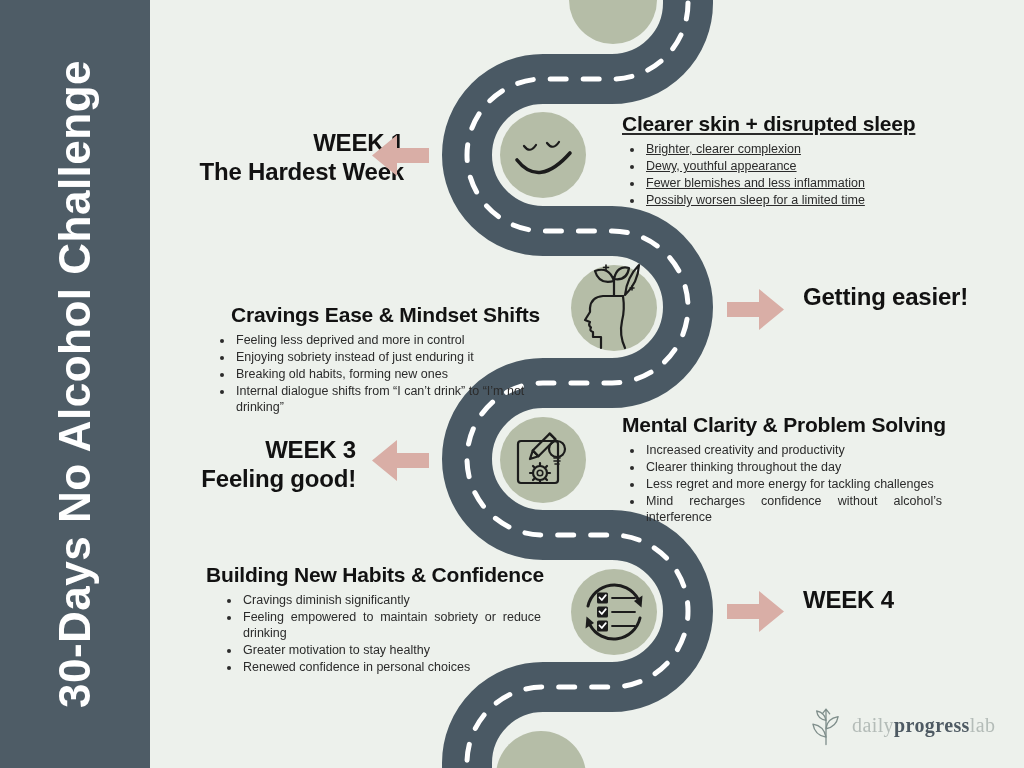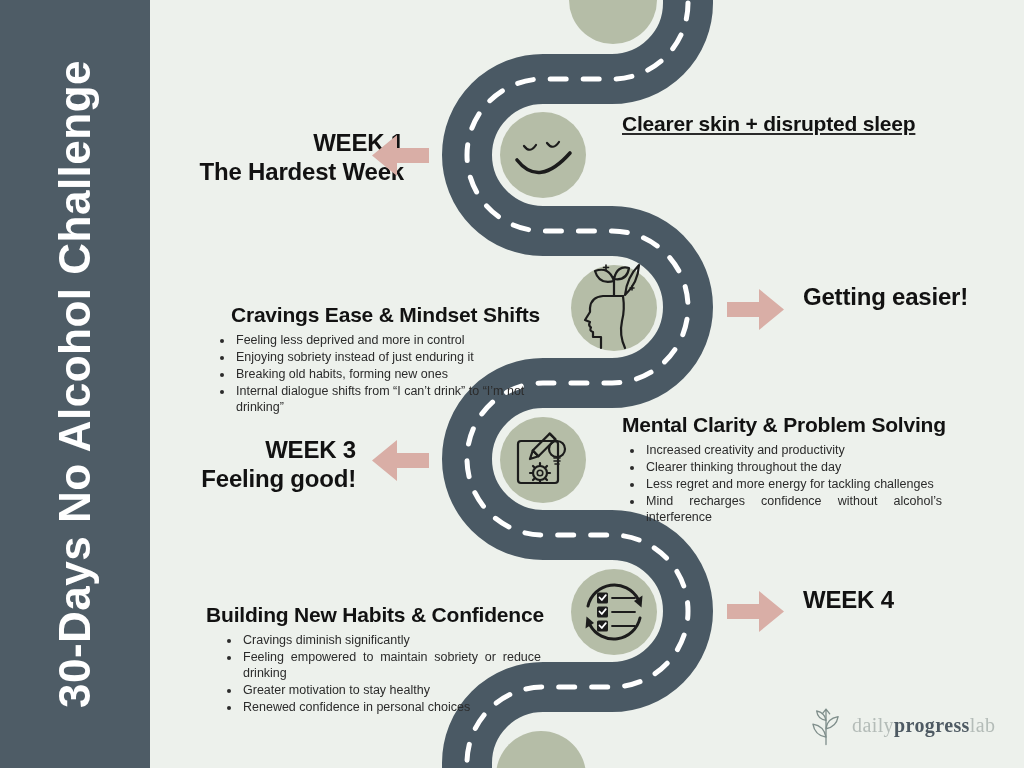--- a/index.html
+++ b/index.html
@@ -133,20 +133,26 @@
 
 <div class="week-label ra" style="left:165px;top:128px;width:206px;margin-left:33px;">
   <div>WEEK 1</div>
   <div>The Hardest Week</div>
 </div>
 <svg class="arrow" style="left:371px;top:133px;" viewBox="0 0 58 45">
   <polygon points="58,15 26,15 26,2 1,22.5 26,43 26,30 58,30"></polygon>
 </svg>
 <div class="content c1" style="left:622px;top:112px;width:400px;text-decoration:underline;">
   <div class="content-title">Clearer skin + disrupted sleep</div>
+  <ul>
+    <li>Brighter, clearer complexion</li>
+    <li>Dewy, youthful appearance</li>
+    <li>Fewer blemishes and less inflammation</li>
+    <li>Possibly worsen sleep for a limited time</li>
+  </ul>
 </div>
 
 <div class="content c2" style="left:198px;top:263px;width:375px;margin-top:40px;">
   <div class="content-title ct-center">Cravings Ease &amp; Mindset Shifts</div>
   <ul>
     <li>Feeling less deprived and more in control</li>
     <li>Enjoying sobriety instead of just enduring it</li>
     <li>Breaking old habits, forming new ones</li>
     <li>Internal dialogue shifts from “I can’t drink” to “I’m not drinking”</li>
   </ul>
@@ -168,21 +174,21 @@
 <div class="content c3" style="left:622px;top:413px;width:400px;">
   <div class="content-title">Mental Clarity &amp; Problem Solving</div>
   <ul>
     <li>Increased creativity and productivity</li>
     <li>Clearer thinking throughout the day</li>
     <li>Less regret and more energy for tackling challenges</li>
     <li class="justify">Mind recharges confidence without alcohol’s interference</li>
   </ul>
 </div>
 
-<div class="content c4" style="left:205px;top:563px;width:340px;margin-top:40px;">
+<div class="content c4" style="left:205px;top:563px;width:340px;">
   <div class="content-title ct-center">Building New Habits &amp; Confidence</div>
   <ul>
     <li>Cravings diminish significantly</li>
     <li class="justify">Feeling empowered to maintain sobriety or reduce drinking</li>
     <li>Greater motivation to stay healthy</li>
     <li>Renewed confidence in personal choices</li>
   </ul>
 </div>
 <svg class="arrow" style="left:727px;top:589px;" viewBox="0 0 58 45">
   <polygon points="0,15 32,15 32,2 57,22.5 32,43 32,30 0,30"></polygon>

